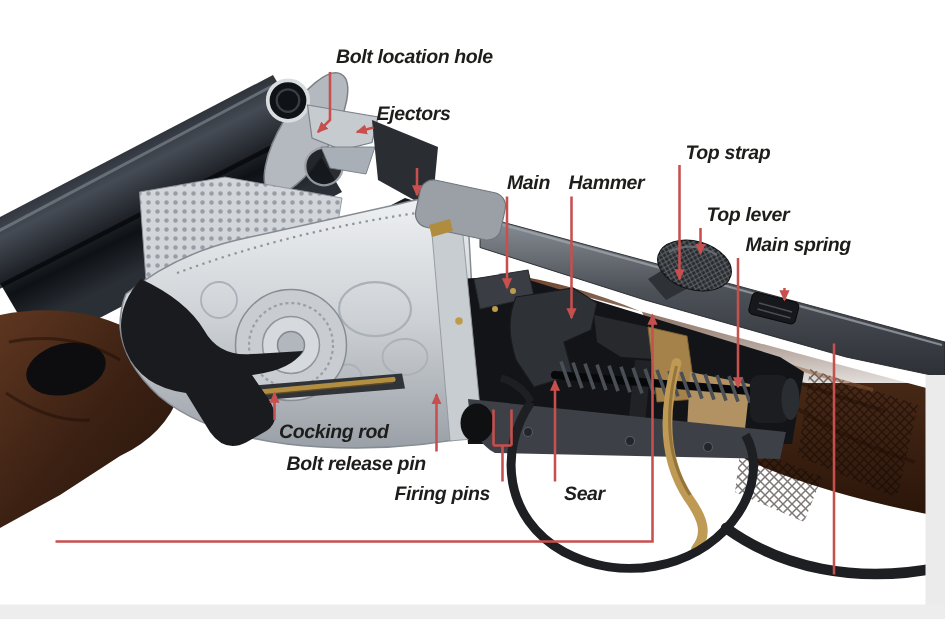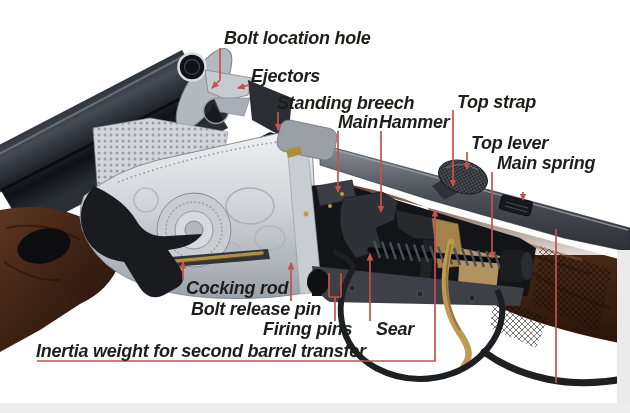--- a/index.html
+++ b/index.html
@@ -1,19 +1,19 @@
 <!DOCTYPE html>
 <html><head>
 <meta charset="utf-8">
 <style>
   html,body{margin:0;padding:0;background:#ffffff;}
   .stage{position:relative;width:630px;height:413px;background:#ffffff;overflow:hidden;
          font-family:"Liberation Sans",sans-serif;}
   .stage svg{position:absolute;left:0;top:0;}
-  .lbl{position:absolute;font-weight:700;font-style:italic;font-size:18px;line-height:14px;
+  .lbl{position:absolute;font-weight:700;font-style:italic;font-size:13px;line-height:14px;
        letter-spacing:-0.25px;color:#1d1d1b;white-space:nowrap;}
 </style>
 </head>
 <body>
 
 <div class="stage">
 
 <svg width="630" height="413" viewBox="0 0 630 413">
   <defs>
     <linearGradient id="gBarrel" gradientUnits="userSpaceOnUse" x1="120" y1="30" x2="175" y2="140">
@@ -189,25 +189,23 @@
     <path d="M291,301 L291,263" marker-end="url(#arr)"></path>
     <path d="M335,321 L335,297 M329,297 L341,297 M329,297 L329,273 M341,297 L341,273"></path>
     <path d="M370,321 L370,254" marker-end="url(#arr)"></path>
     <path d="M37,361 L435,361 L435,210" marker-end="url(#arr)"></path>
     <path d="M556,383 L556,229"></path>
   </g>
 </svg>
 
   <div class="lbl" style="left:224px;top:31px">Bolt location hole</div>
   <div class="lbl" style="left:251px;top:69px">Ejectors</div>
-  <div class="lbl" style="left:277px;top:96px">Standing breech</div>
   <div class="lbl" style="left:338px;top:115px">Main</div>
   <div class="lbl" style="left:379px;top:115px">Hammer</div>
   <div class="lbl" style="left:457px;top:95px">Top strap</div>
   <div class="lbl" style="left:471px;top:136px">Top lever</div>
   <div class="lbl" style="left:497px;top:156px">Main spring</div>
   <div class="lbl" style="left:191px;top:302px">Bolt release pin</div>
   <div class="lbl" style="left:186px;top:281px">Cocking rod</div>
   <div class="lbl" style="left:263px;top:322px">Firing pins</div>
   <div class="lbl" style="left:376px;top:322px">Sear</div>
-  <div class="lbl" style="left:36px;top:344px">Inertia weight for second barrel transfer</div>
 
 </div>
 
 </body></html>

